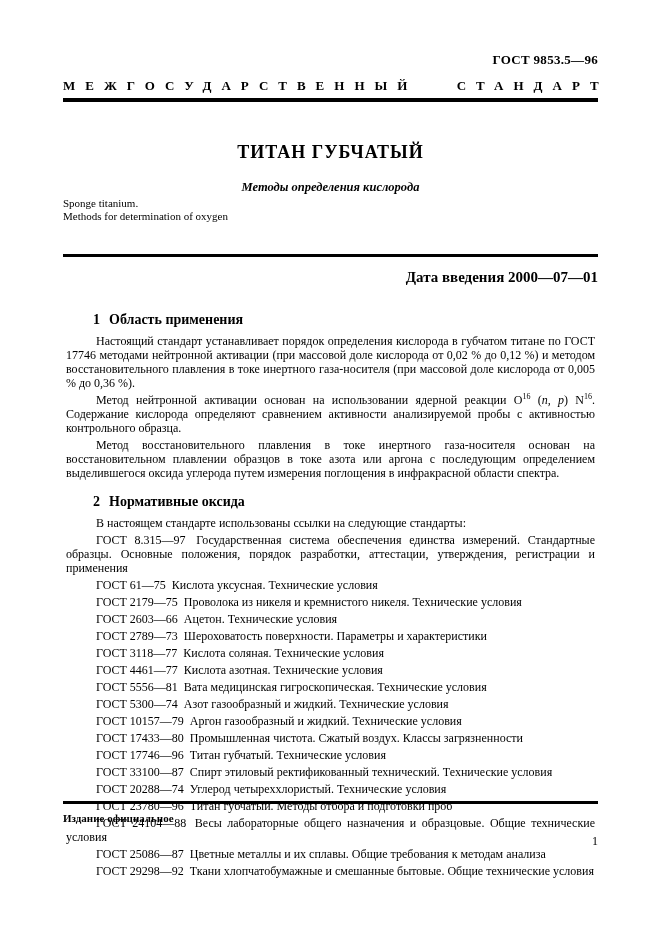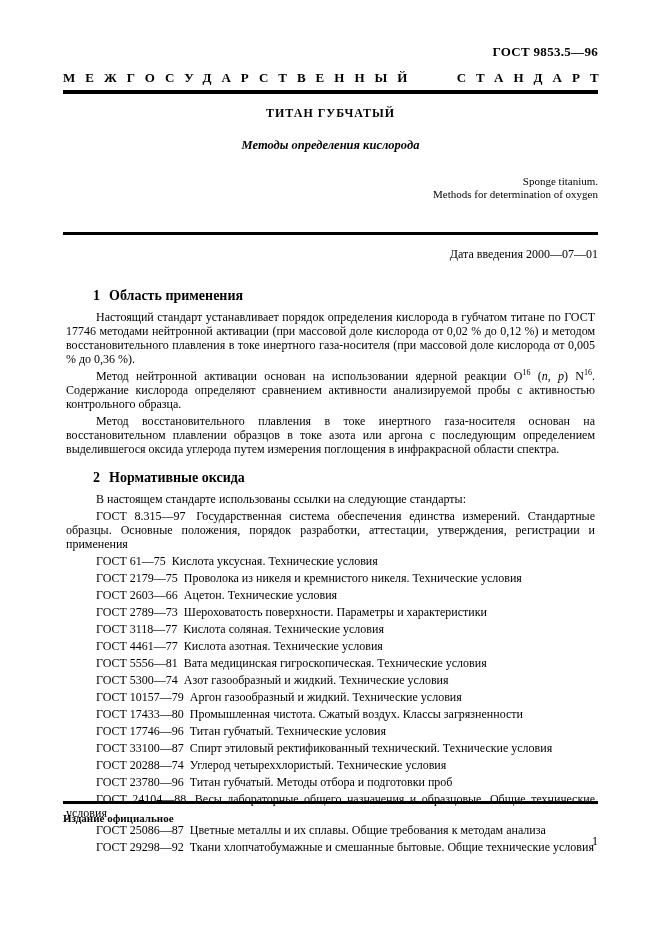--- a/index.html
+++ b/index.html
@@ -10,21 +10,21 @@
     margin: 0 auto;
     background: #ffffff;
     color: #000000;
     font-family: "Liberation Serif", "DejaVu Serif", serif;
     overflow: hidden;
   }
   .content {
     position: absolute;
     left: 63px;
     right: 63px;
-    top: 0;
+    top: 8px;
   }
   .doc-code {
     margin-top: 44px;
     text-align: right;
     font-weight: bold;
     font-size: 13px;
     letter-spacing: 0.3px;
   }
   .banner {
     margin-top: 10px;
@@ -33,44 +33,44 @@
     font-size: 13px;
     letter-spacing: 10px;
     word-spacing: 26px;
     white-space: nowrap;
   }
   .rule { background: #000; }
   .rule-header { height: 4px; margin-top: 4px; }
   .rule-mid { height: 3px; margin-top: 31px; }
   .rule-footer { height: 3px; }
   .doc-title {
-    margin-top: 12px;
+    margin-top: 40px;
     text-align: center;
     font-weight: bold;
-    font-size: 12px;
+    font-size: 18px;
     letter-spacing: 1px;
   }
   .doc-subtitle {
     margin-top: 17px;
     text-align: center;
     font-weight: bold;
     font-size: 12.5px;
     font-style: italic;
   }
   .doc-title-en {
-    margin-top: 22px;
-    text-align: right;
+    margin-top: 2px;
+    text-align: left;
     font-size: 11px;
     line-height: 13px;
   }
   .date-line {
     margin-top: 12px;
     text-align: right;
-    font-weight: normal;
-    font-size: 12px;
+    font-weight: bold;
+    font-size: 15px;
   }
   .section-heading {
     font-size: 14px;
     line-height: 16px;
     font-weight: bold;
     margin: 14px 0 6px 30px;
   }
   .section-heading.first { margin-top: 26px; }
   .heading-num { margin-right: 9px; }
   .body-text {

